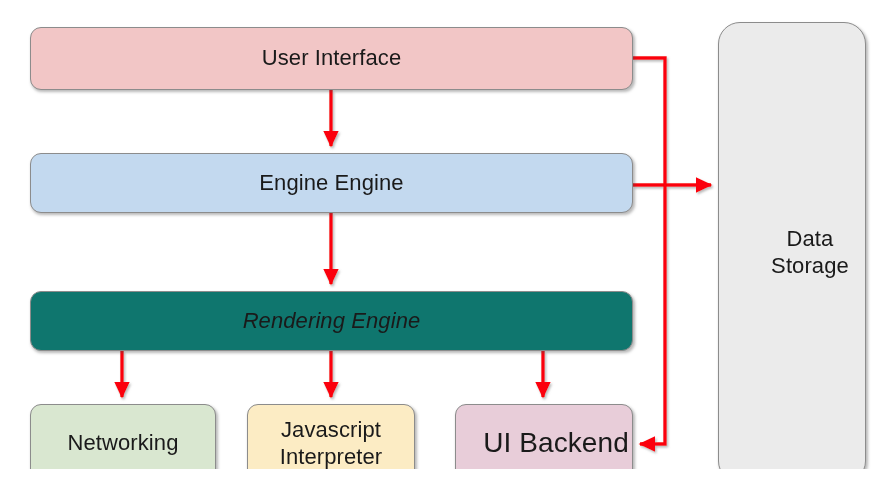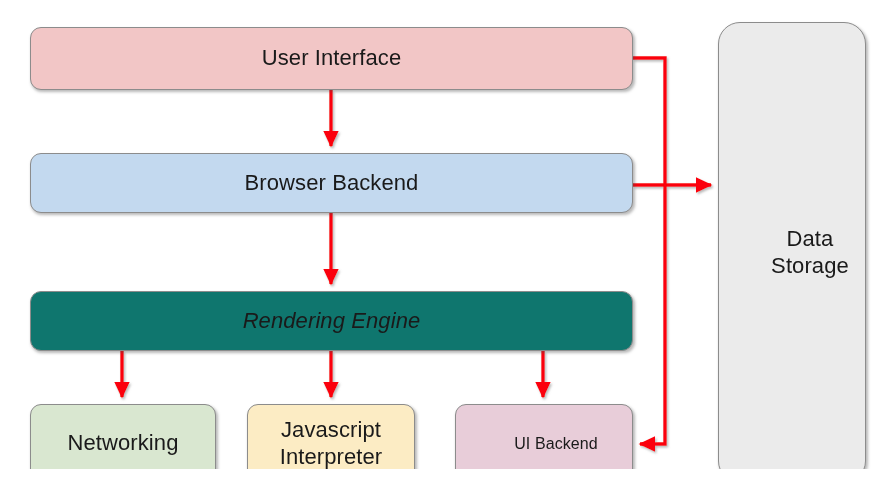--- a/index.html
+++ b/index.html
@@ -61,21 +61,21 @@
   #node-networking {
     left: 30px;  top: 404px; width: 186px; height: 79px;
     font-size: 22px;
   }
   #node-javascript-interpreter {
     left: 247px; top: 404px; width: 168px; height: 79px;
     font-size: 22px;
   }
   #node-ui-backend {
     left: 455px; top: 404px; width: 178px; height: 79px;
-    font-size: 16px;
+    font-size: 28px;
     padding-left: 24px;
   }
   #node-data-storage {
     left: 718px; top: 22px;  width: 148px; height: 461px;
     font-size: 22px;
     border-radius: 22px;
     padding-left: 36px;
   }
 </style>
 </head>
@@ -109,21 +109,21 @@
 
       <path d="M 633 58 L 665 58 L 665 444 L 640 444" marker-end="url(#arrowhead)"></path>
     </g>
   </svg>
 
   <div class="node" id="node-user-interface" style="background:#f2c6c6;">
     <span class="node-label">User Interface</span>
   </div>
 
   <div class="node" id="node-browser-engine" style="background:#c3d9ef;">
-    <span class="node-label">Browser Backend</span>
+    <span class="node-label">Engine Engine</span>
   </div>
 
   <div class="node" id="node-rendering-engine" style="background:#0f766e;font-style:italic;">
     <span class="node-label">Rendering Engine</span>
   </div>
 
   <div class="node" id="node-javascript-interpreter" style="background:#fcecc4;">
     <span class="node-label">Javascript
 Interpreter</span>
   </div>

